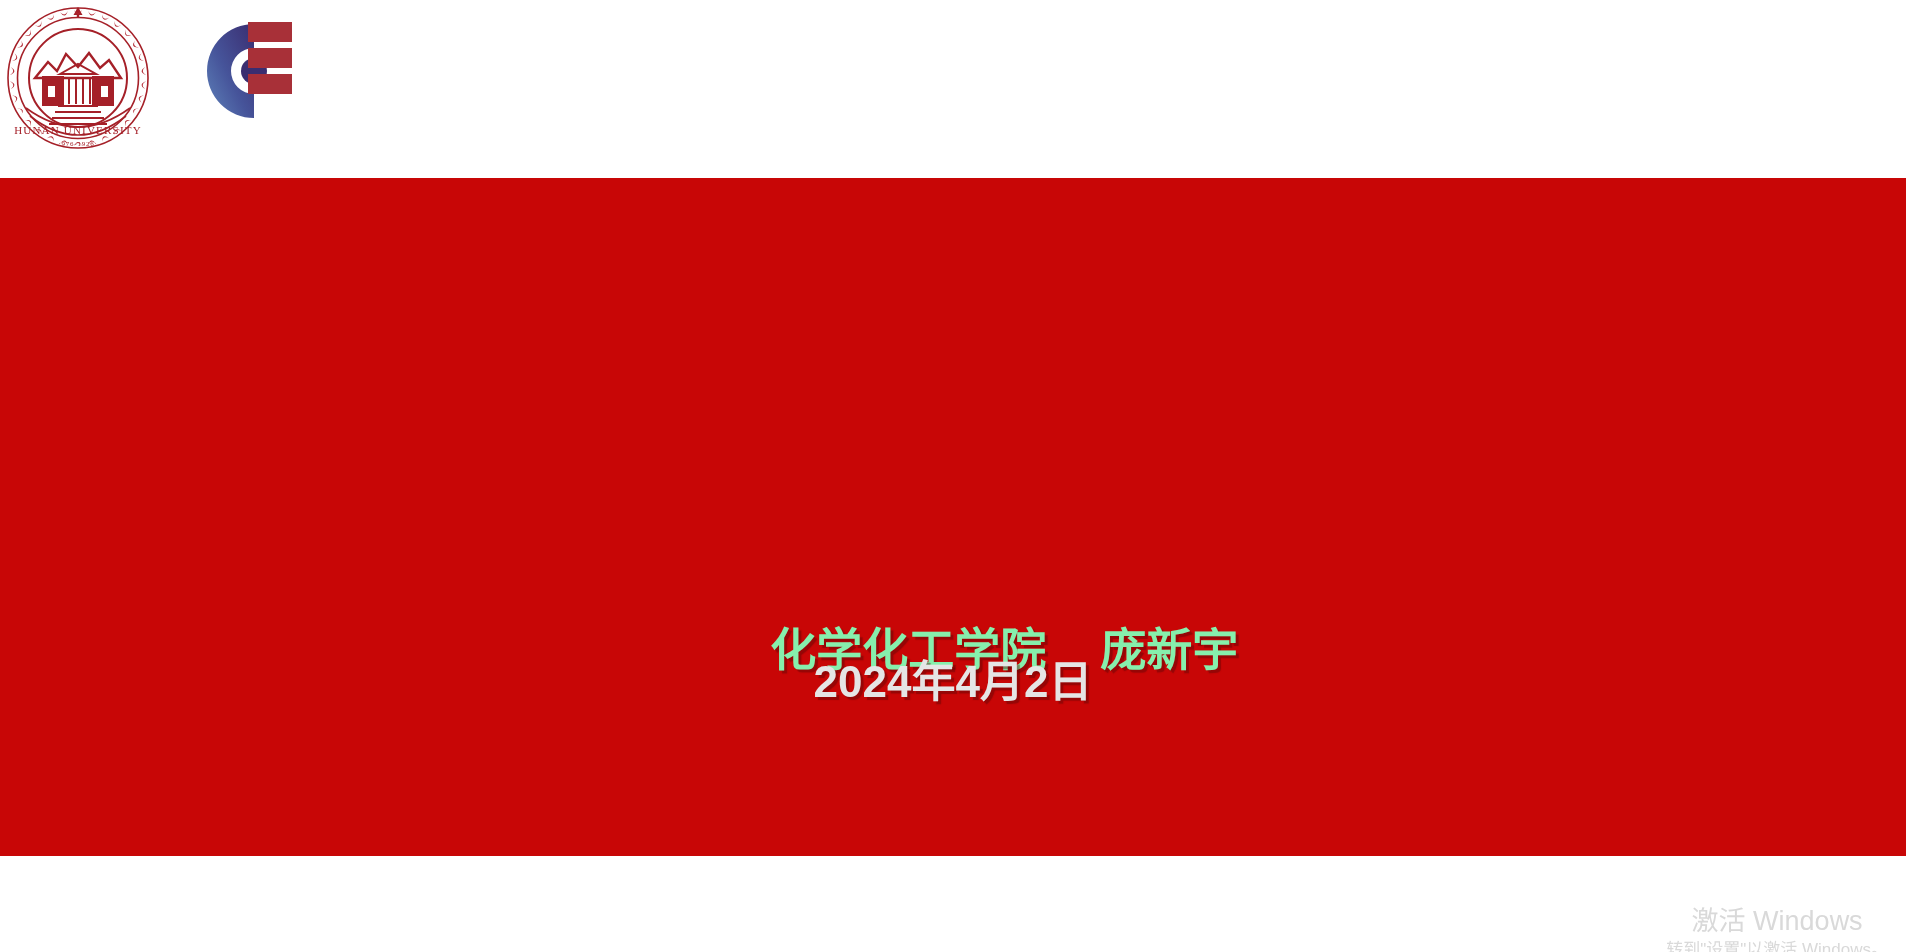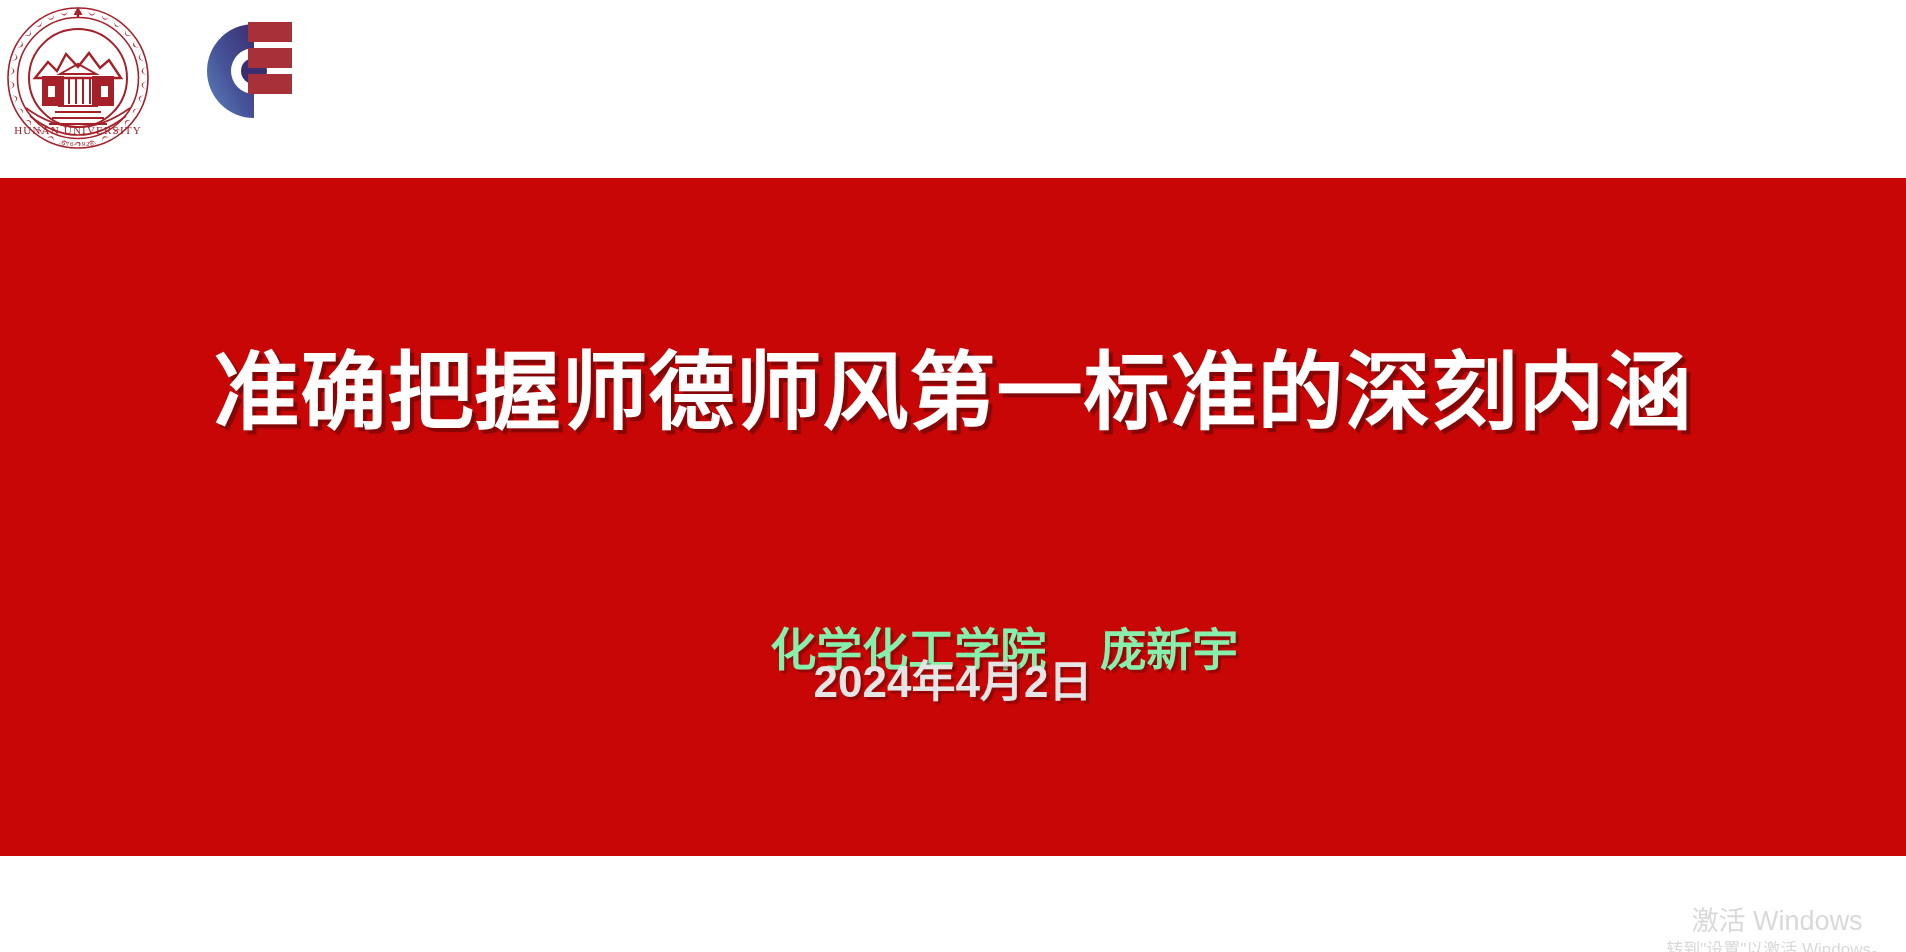--- a/index.html
+++ b/index.html
@@ -308,23 +308,20 @@
           <rect x="80" y="36" width="44" height="20"></rect>
           <rect x="80" y="62" width="44" height="20"></rect>
         </g>
       </svg>
     </div>
 
   </div>
 
   <div class="red-panel">
 
-    <div class="title-wrap">
-      <h1 class="slide-title">准确把握师德师风第一标准的深刻内涵</h1>
-    </div>
 
     <div class="byline-wrap">
       <div class="byline">
         <span>化学化工学院</span><span class="gap"></span><span>庞新宇</span>
       </div>
     </div>
 
     <div class="date-wrap">
       <div class="slide-date">2024年4月2日</div>
     </div>

